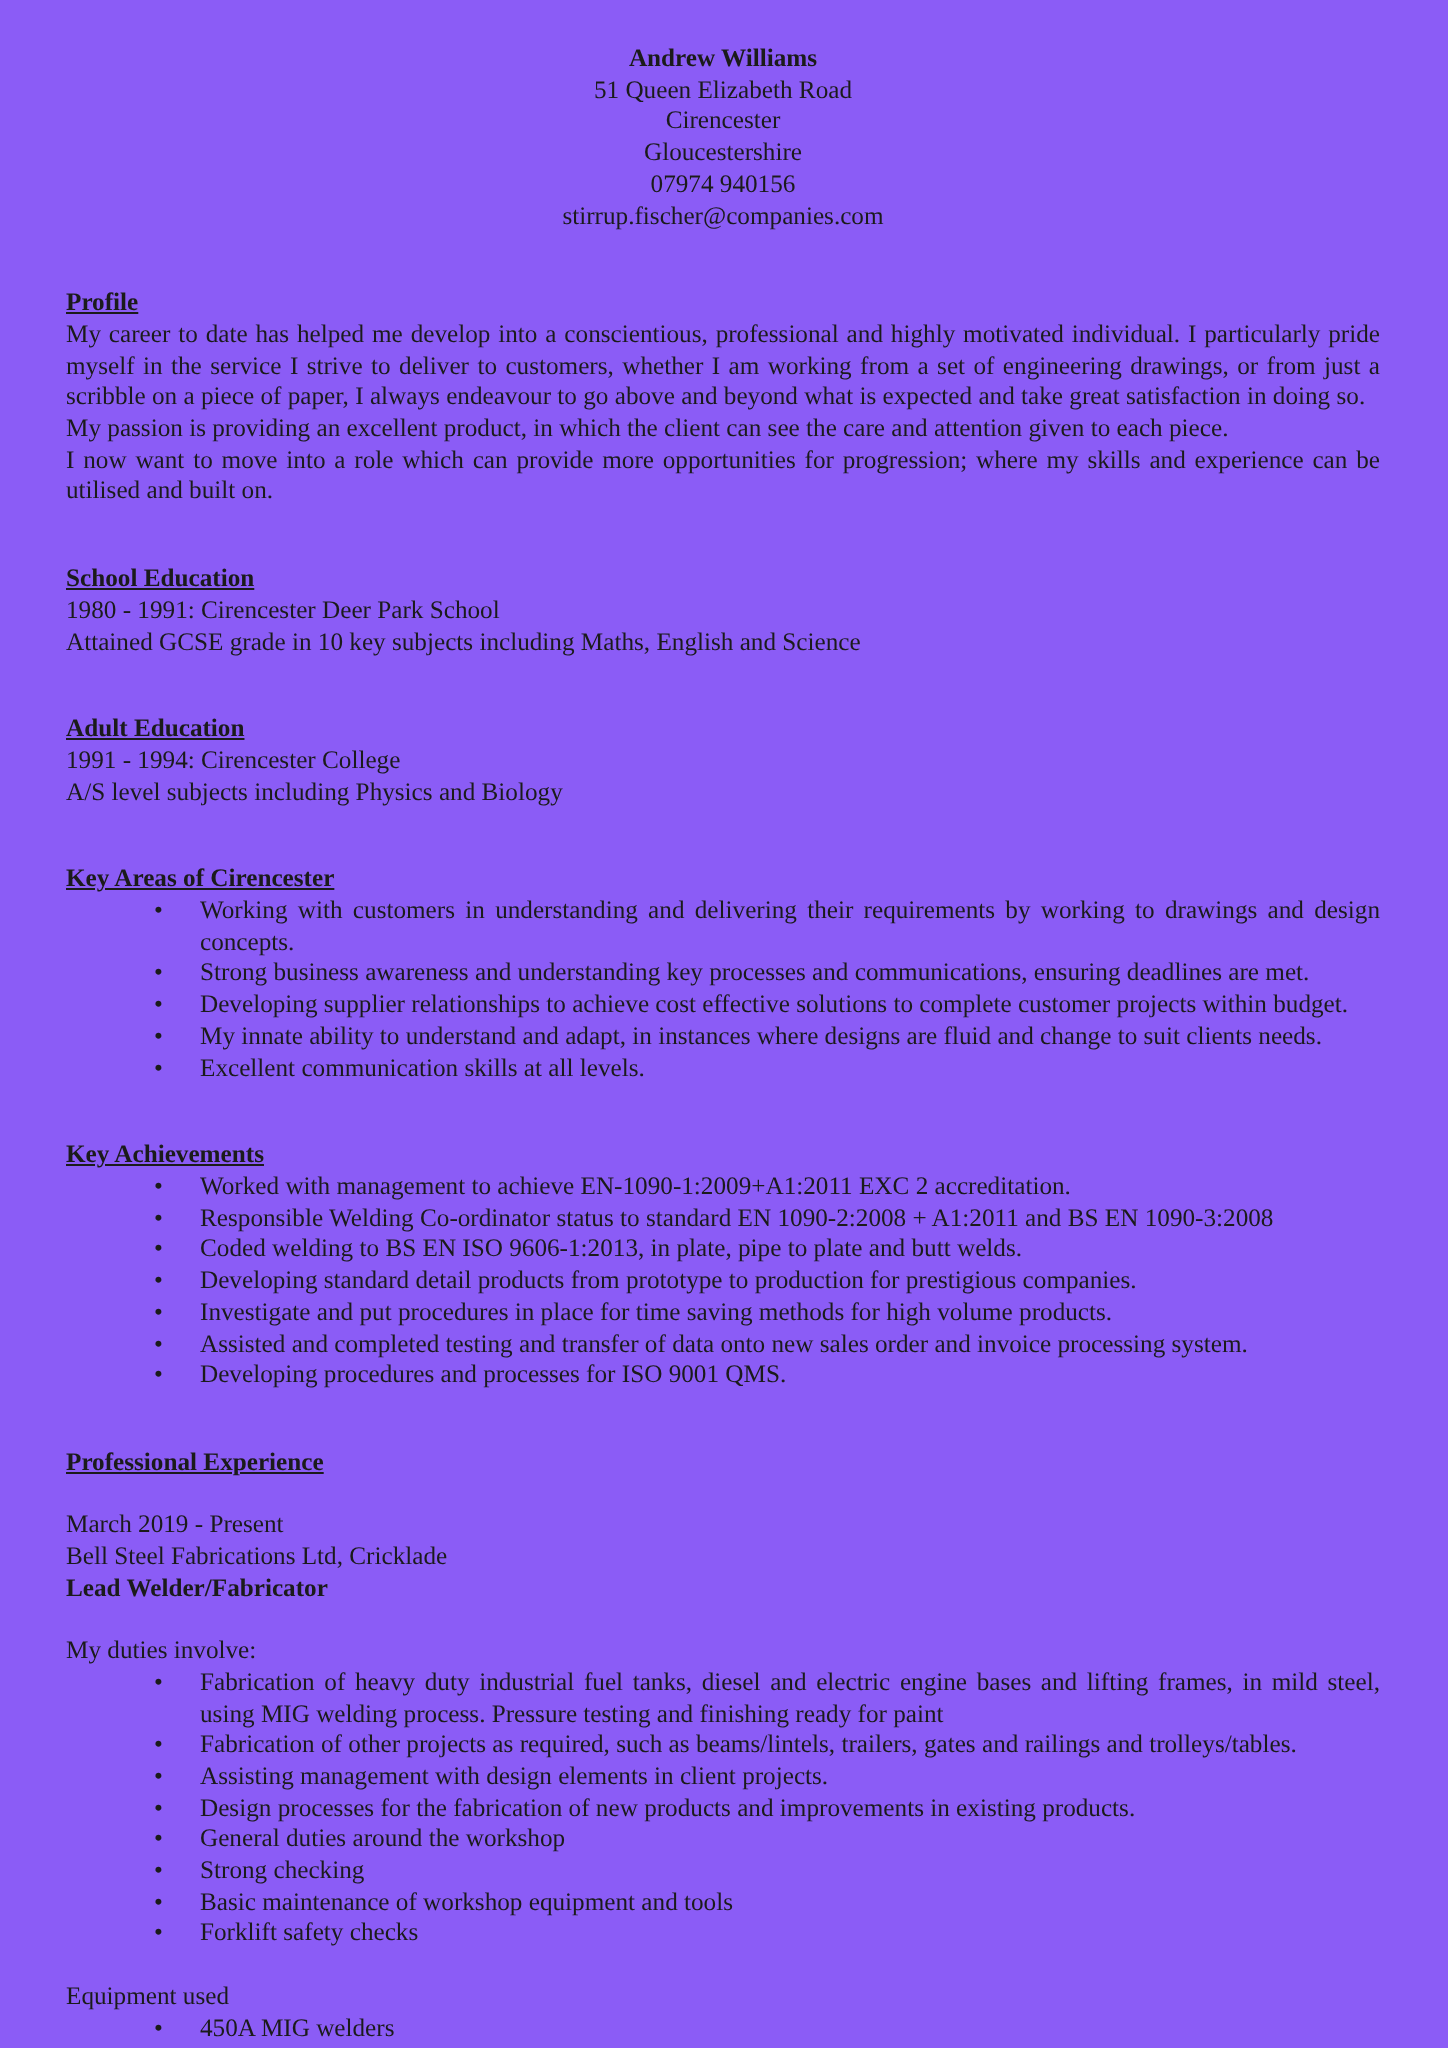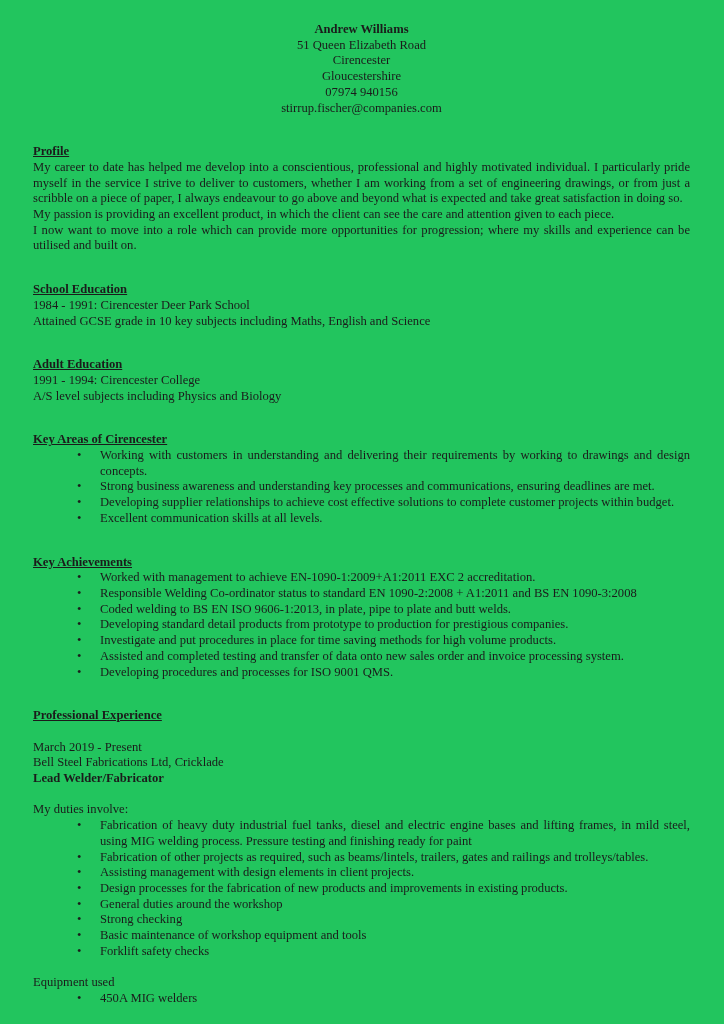--- a/index.html
+++ b/index.html
@@ -5,21 +5,21 @@
   html, body {
     margin: 0;
     padding: 0;
     background: #ffffff;
   }
   .page {
     position: relative;
     width: 724px;
     height: 1024px;
     box-sizing: border-box;
-    background: #22c55e;
+    background: #8b5cf6;
     font-family: "Liberation Serif", "DejaVu Serif", serif;
     font-size: 12.6px;
     line-height: 15.7px;
     color: #1b1b1b;
     padding: 22px 34px 0 33px;
     overflow: hidden;
   }
   .header {
     text-align: center;
     margin-bottom: 16px;
@@ -77,36 +77,37 @@
 
   <div class="section">
     <div class="section-heading">Profile</div>
     <div class="para">My career to date has helped me develop into a conscientious, professional and highly motivated individual. I particularly pride myself in the service I strive to deliver to customers, whether I am working from a set of engineering drawings, or from just a scribble on a piece of paper, I always endeavour to go above and beyond what is expected and take great satisfaction in doing so.</div>
     <div class="para">My passion is providing an excellent product, in which the client can see the care and attention given to each piece.</div>
     <div class="para">I now want to move into a role which can provide more opportunities for progression; where my skills and experience can be utilised and built on.</div>
   </div>
 
   <div class="section">
     <div class="section-heading">School Education</div>
-    <div>1984 - 1991: Cirencester Deer Park School</div>
+    <div>1980 - 1991: Cirencester Deer Park School</div>
     <div>Attained GCSE grade in 10 key subjects including Maths, English and Science</div>
   </div>
 
   <div class="section">
     <div class="section-heading">Adult Education</div>
     <div>1991 - 1994: Cirencester College</div>
     <div>A/S level subjects including Physics and Biology</div>
   </div>
 
   <div class="section">
     <div class="section-heading">Key Areas of Cirencester</div>
     <ul class="bullets">
       <li>Working with customers in understanding and delivering their requirements by working to drawings and design concepts.</li>
       <li>Strong business awareness and understanding key processes and communications, ensuring deadlines are met.</li>
       <li>Developing supplier relationships to achieve cost effective solutions to complete customer projects within budget.</li>
+      <li>My innate ability to understand and adapt, in instances where designs are fluid and change to suit clients needs.</li>
       <li>Excellent communication skills at all levels.</li>
     </ul>
   </div>
 
   <div class="section">
     <div class="section-heading">Key Achievements</div>
     <ul class="bullets">
       <li>Worked with management to achieve EN-1090-1:2009+A1:2011 EXC 2 accreditation.</li>
       <li>Responsible Welding Co-ordinator status to standard EN 1090-2:2008 + A1:2011 and BS EN 1090-3:2008</li>
       <li>Coded welding to BS EN ISO 9606-1:2013, in plate, pipe to plate and butt welds.</li>

